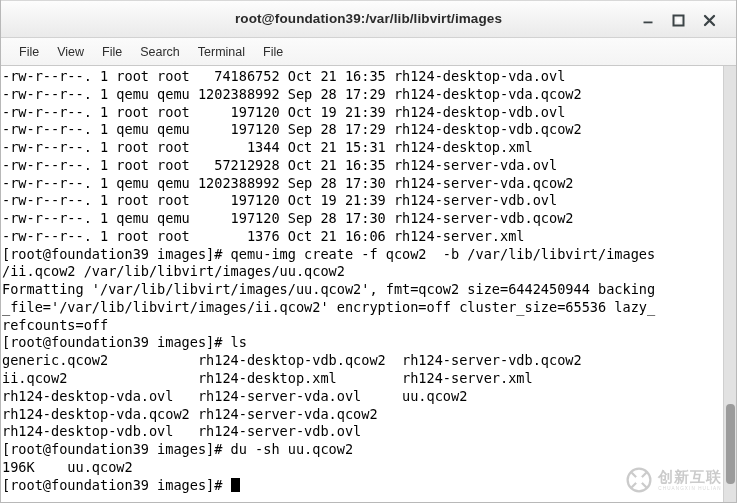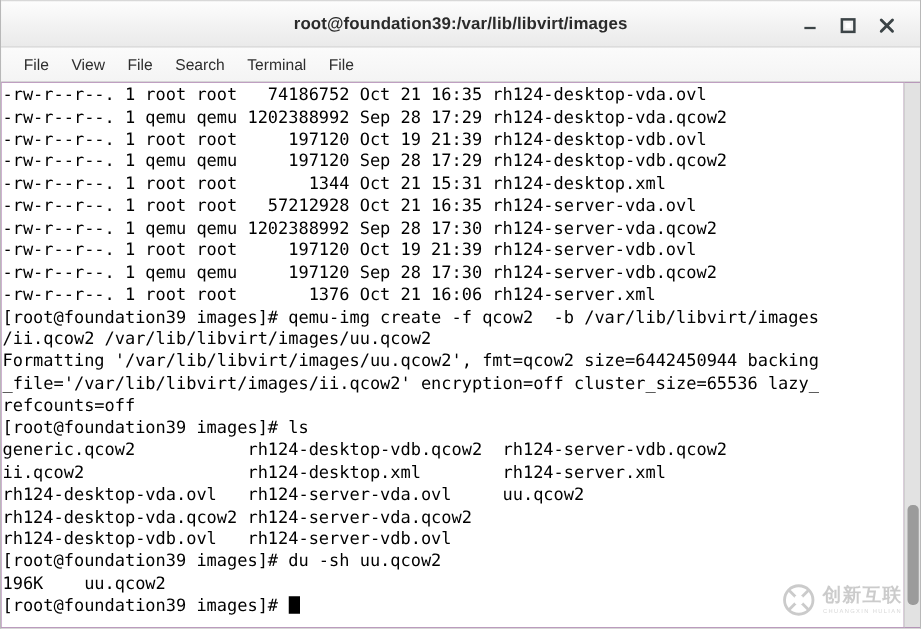--- a/index.html
+++ b/index.html
@@ -74,21 +74,21 @@
     color: #2e2e2e;
     padding: 2px 9px;
     cursor: default;
     white-space: nowrap;
   }
 
   
   #termwrap {
     position: relative;
     flex: 1 1 auto;
-    background: #701a75;
+    background: #000000;
     display: flex;
     overflow: hidden;
   }
   #terminal {
     flex: 1 1 auto;
     position: relative;
     background: #ffffff;
     overflow: hidden;
     padding: 0;
   }

